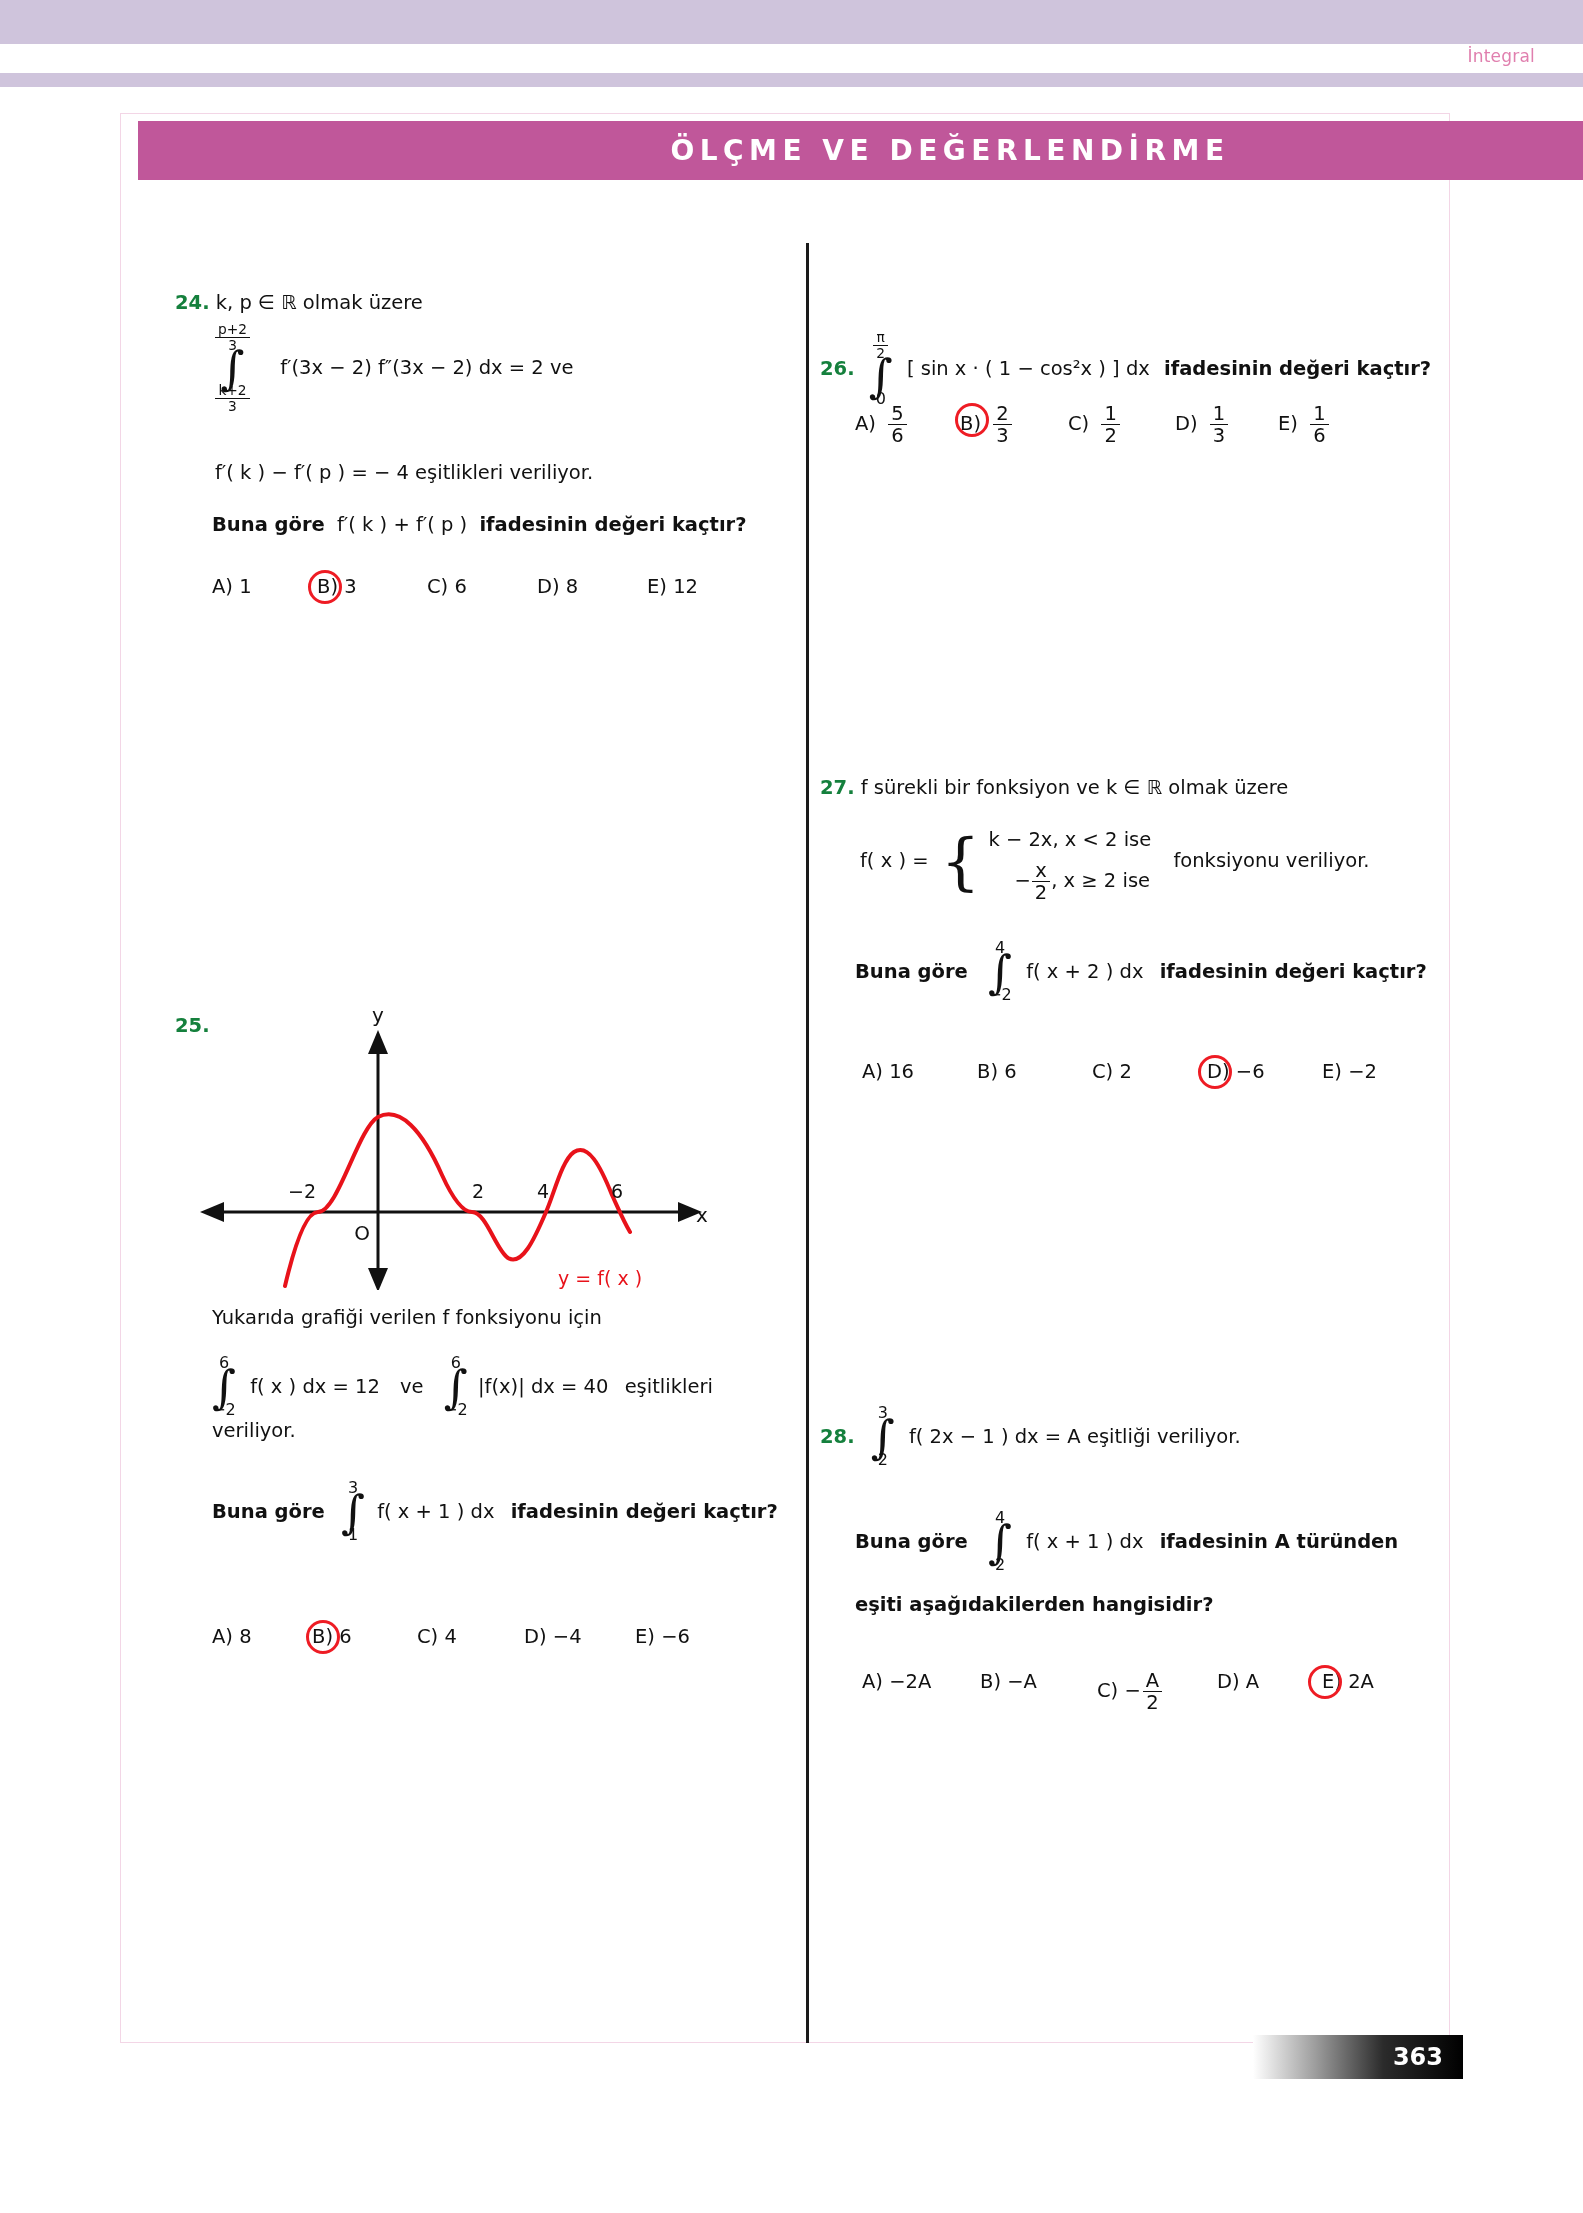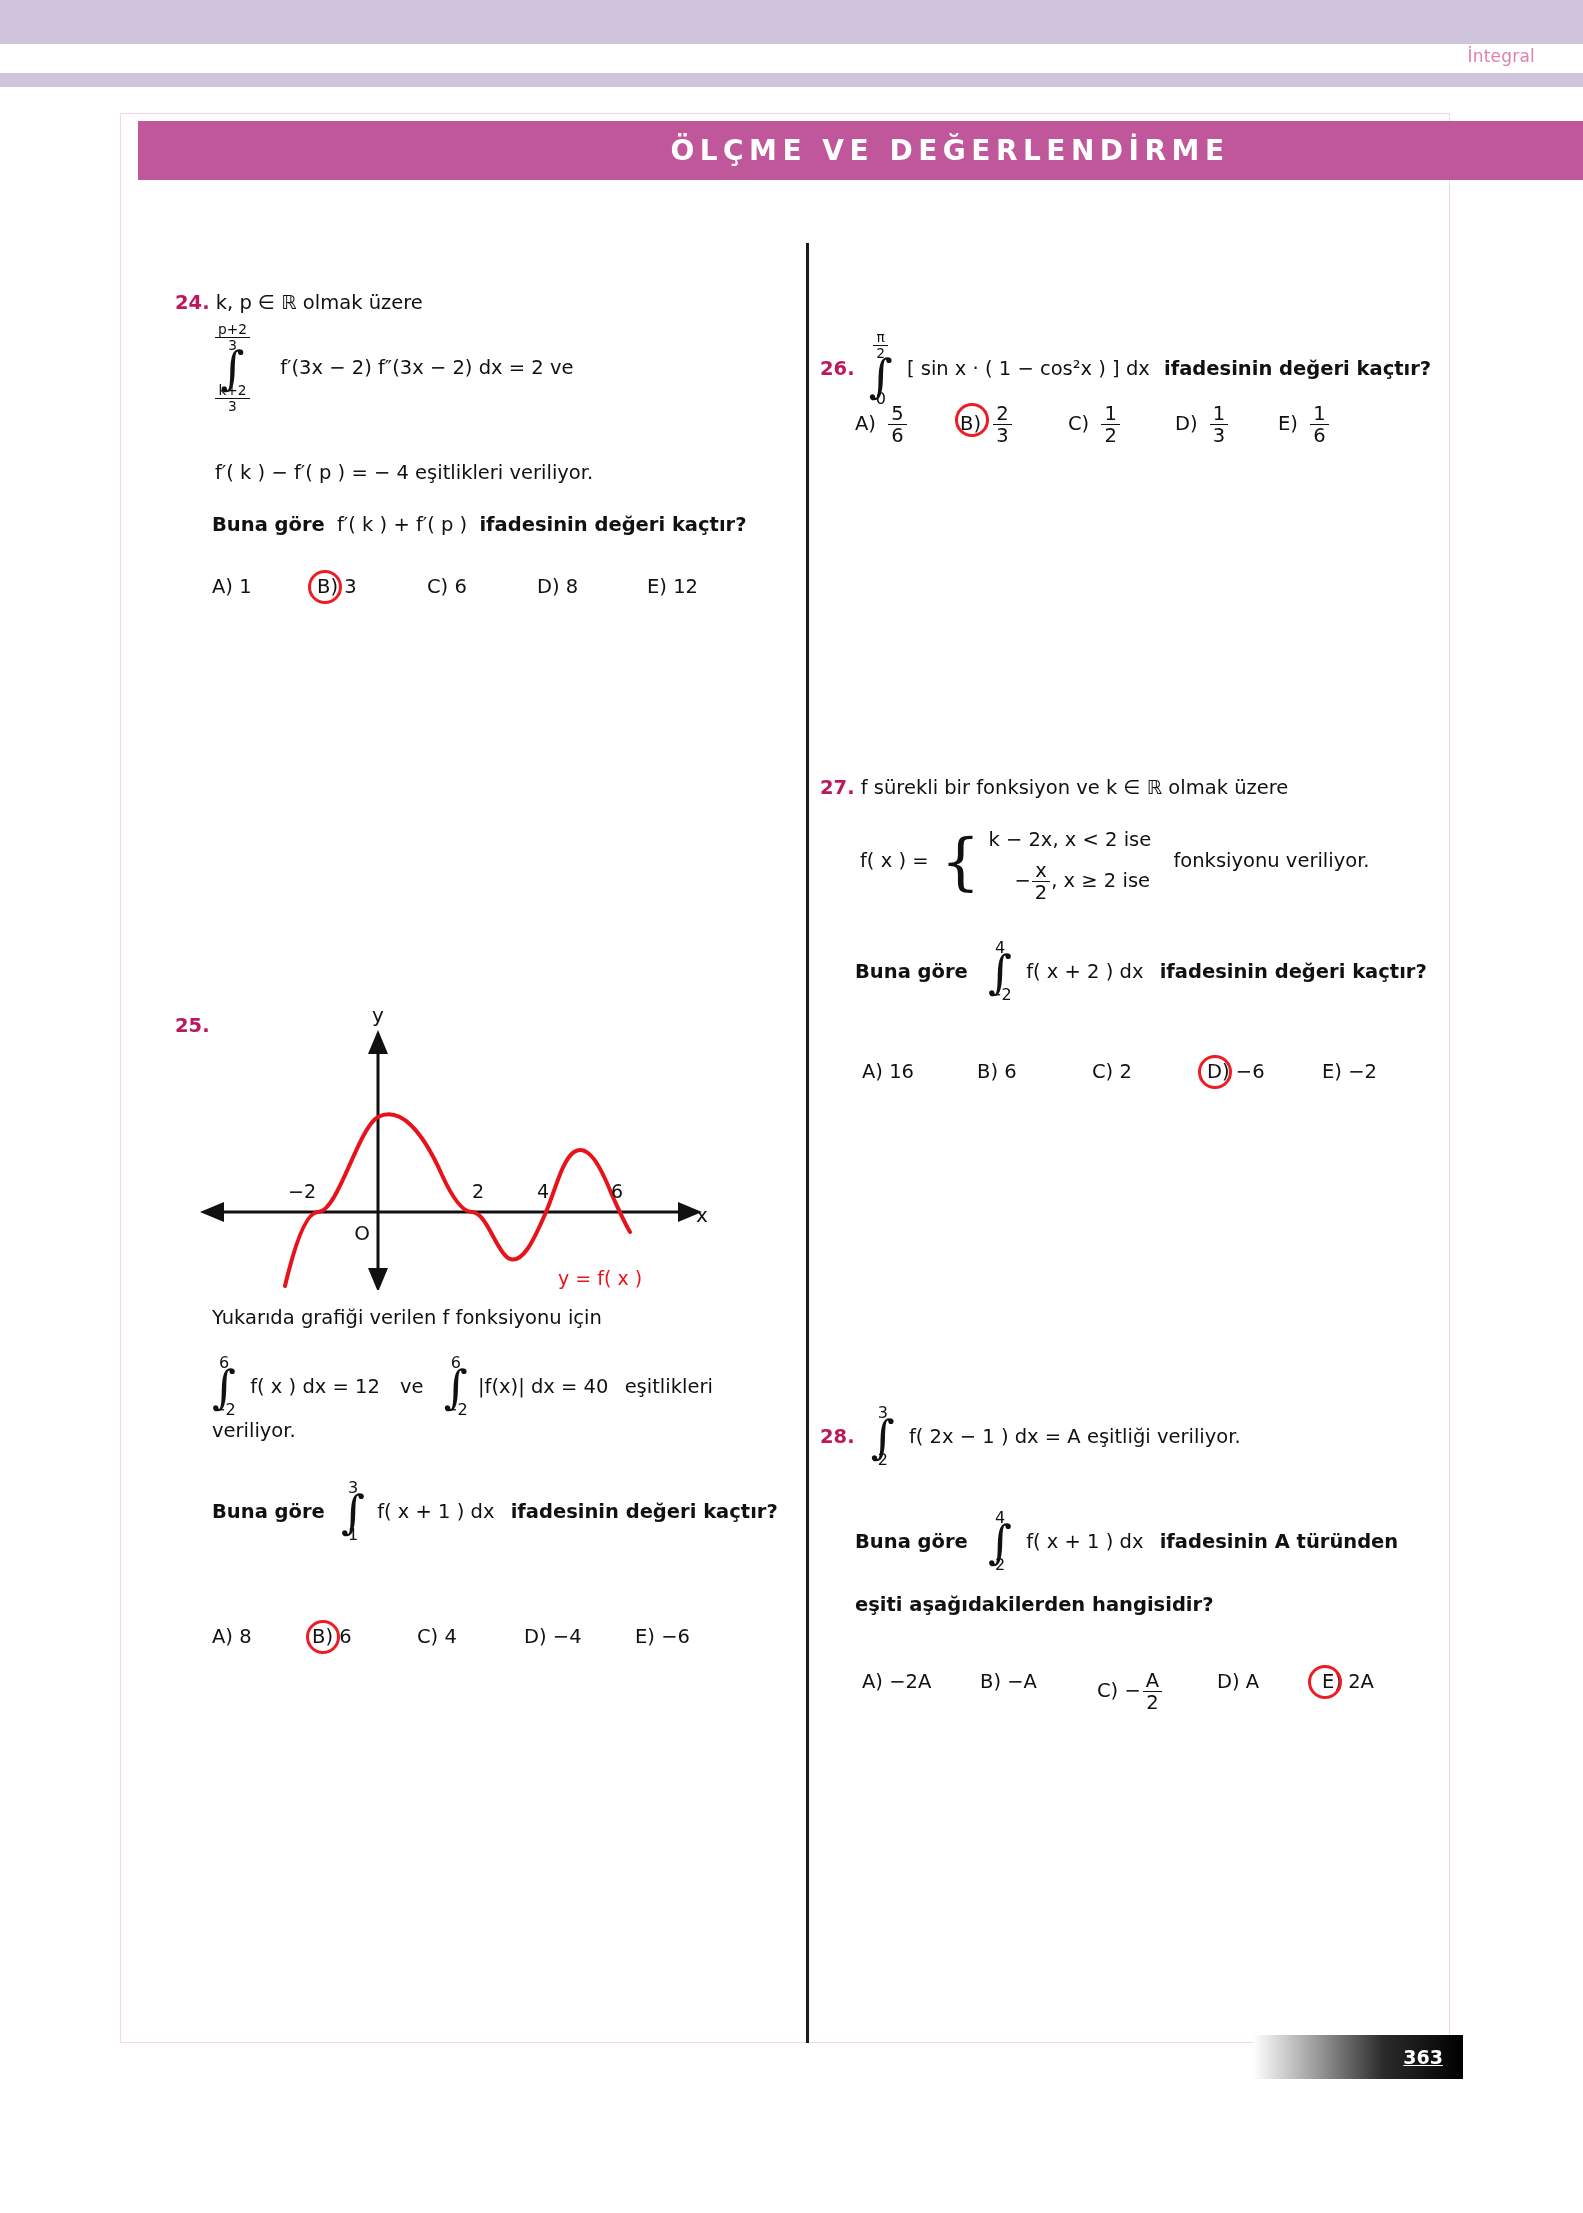--- a/index.html
+++ b/index.html
@@ -33,21 +33,21 @@
   }
   .title-bar span {
     font-size:28px; font-weight:bold; letter-spacing:5.5px;
   }
 
   
   .col-divider { position:absolute; left:806px; top:243px; width:2.5px; height:1800px; background:#1a1a1a; }
 
   
   .blk { position:absolute; font-size:19.5px; color:#111; line-height:1.35; }
-  .qnum { color:#be185d; font-weight:bold; }
+  .qnum { color:#15803d; font-weight:bold; }
   .bold { font-weight:bold; }
 
   
   .frac { display:inline-block; vertical-align:middle; text-align:center; line-height:1.08; }
   .frac > .num { display:block; padding:0 3px; }
   .frac > .den { display:block; border-top:1.6px solid #111; padding:0 3px; }
   .smallfrac { font-size:0.86em; }
 
   .intg { display:inline-block; position:relative; vertical-align:middle; text-align:center; }
   .intg .sym { font-size:46px; line-height:36px; font-family:"DejaVu Serif", serif; font-weight:300; display:block; }
@@ -66,21 +66,21 @@
 
   
   .graph-wrap { position:absolute; }
 
   
   .page-tab {
     position:absolute; right:120px; bottom:134px; width:210px; height:44px;
     background:linear-gradient(to right,#ffffff 0%,#9c9c9c 30%,#2b2b2b 62%,#000000 100%);
     display:flex; align-items:center; justify-content:flex-end; padding-right:20px;
   }
-  .page-tab span { color:#ffffff; font-size:19px; font-weight:bold;text-decoration:underline; }
+  .page-tab span { color:#ffffff; font-size:24px; font-weight:bold; }
 </style>
 </head>
 <body>
 
 <div class="band-top"></div>
 <div class="band-white"></div>
 <div class="band-bottom"></div>
 <div class="band-label">İntegral</div>
 
 <div class="page-frame"></div>

